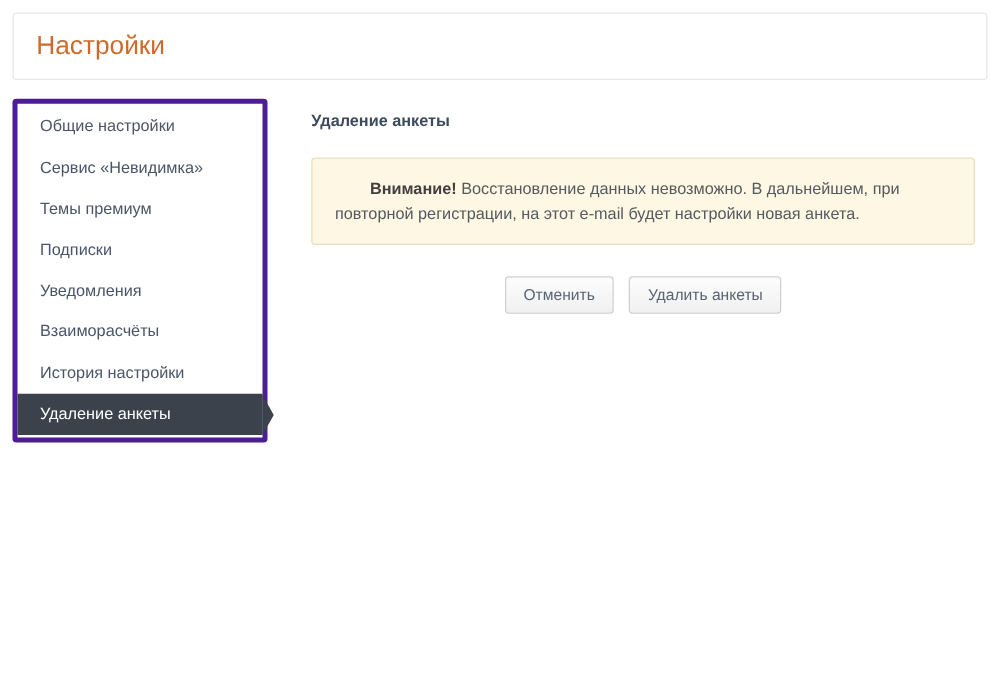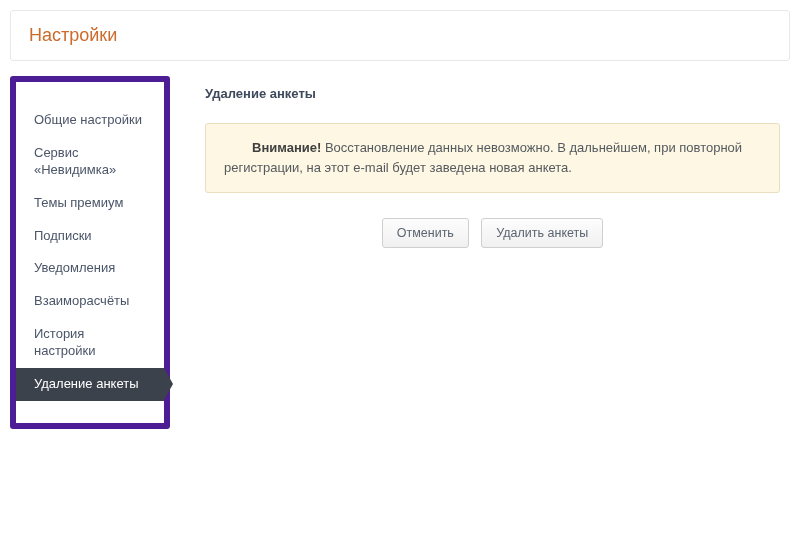--- a/index.html
+++ b/index.html
@@ -15,33 +15,33 @@
       padding: 10px;
     }
     .page-title-bar {
       border: 1px solid #e8e8e8;
       border-radius: 3px;
       padding: 14px 18px;
       margin-bottom: 15px;
     }
     .page-title {
       color: #cc6b2c;
-      font-size: 18px;
+      font-size: 21px;
       font-weight: normal;
     }
     .layout {
       display: flex;
       align-items: flex-start;
       gap: 0;
     }
     .sidebar {
-      width: 160px;
-      border: 6px solid #4c1d95;
+      width: 204px;
+      border: 4px solid #4c1d95;
       border-radius: 3px;
-      padding: 22px 0;
+      padding: 2px 0;
       background: #fff;
     }
     .sidebar-item {
       padding: 8px 18px;
       font-size: 13px;
       color: #4a5568;
       cursor: pointer;
       position: relative;
       line-height: 1.3;
     }
@@ -135,21 +135,21 @@
     </div>
     <div class="sidebar-item active">
       <span>Удаление анкеты</span>
     </div>
   </div>
 
   <div class="content">
     <div class="content-title">Удаление анкеты</div>
 
     <div class="alert">
-      <span class="alert-strong">Внимание!</span><span> Восстановление данных невозможно. В дальнейшем, при повторной регистрации, на этот e-mail будет заведена новая анкета.</span>
+      <span class="alert-strong">Внимание!</span><span> Восстановление данных невозможно. В дальнейшем, при повторной регистрации, на этот e-mail будет настройки новая анкета.</span>
     </div>
 
     <div class="button-row">
       <button class="btn">Отменить</button>
       <button class="btn">Удалить анкеты</button>
     </div>
   </div>
 
 </div>
 

